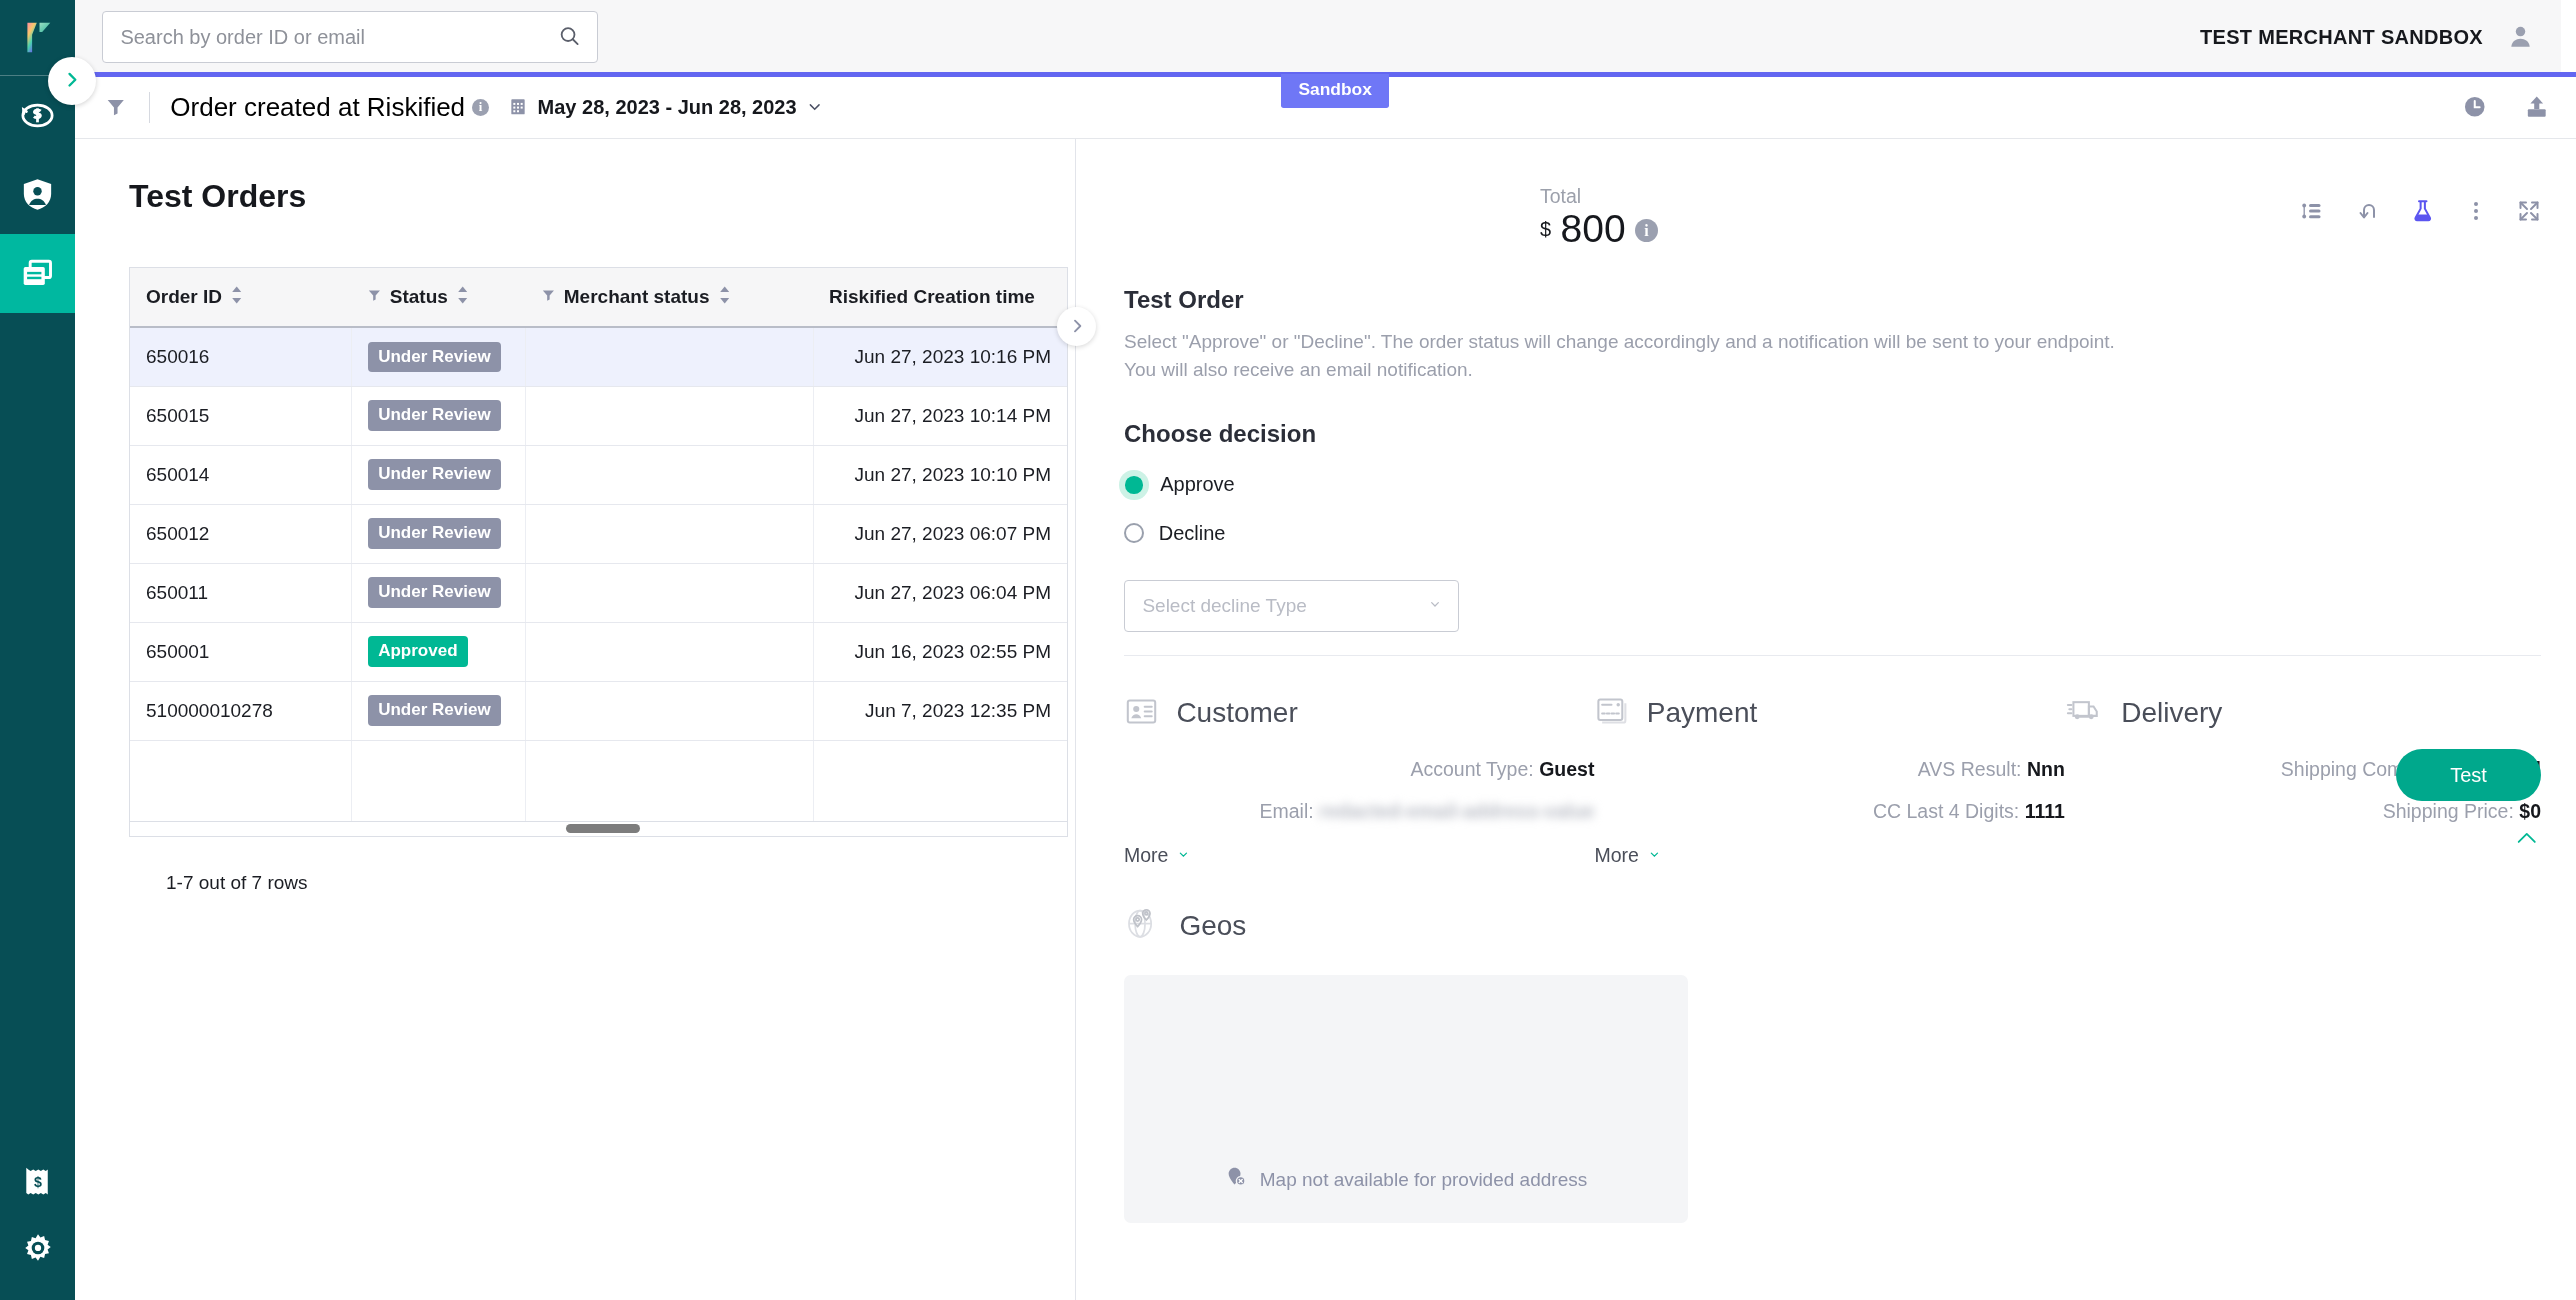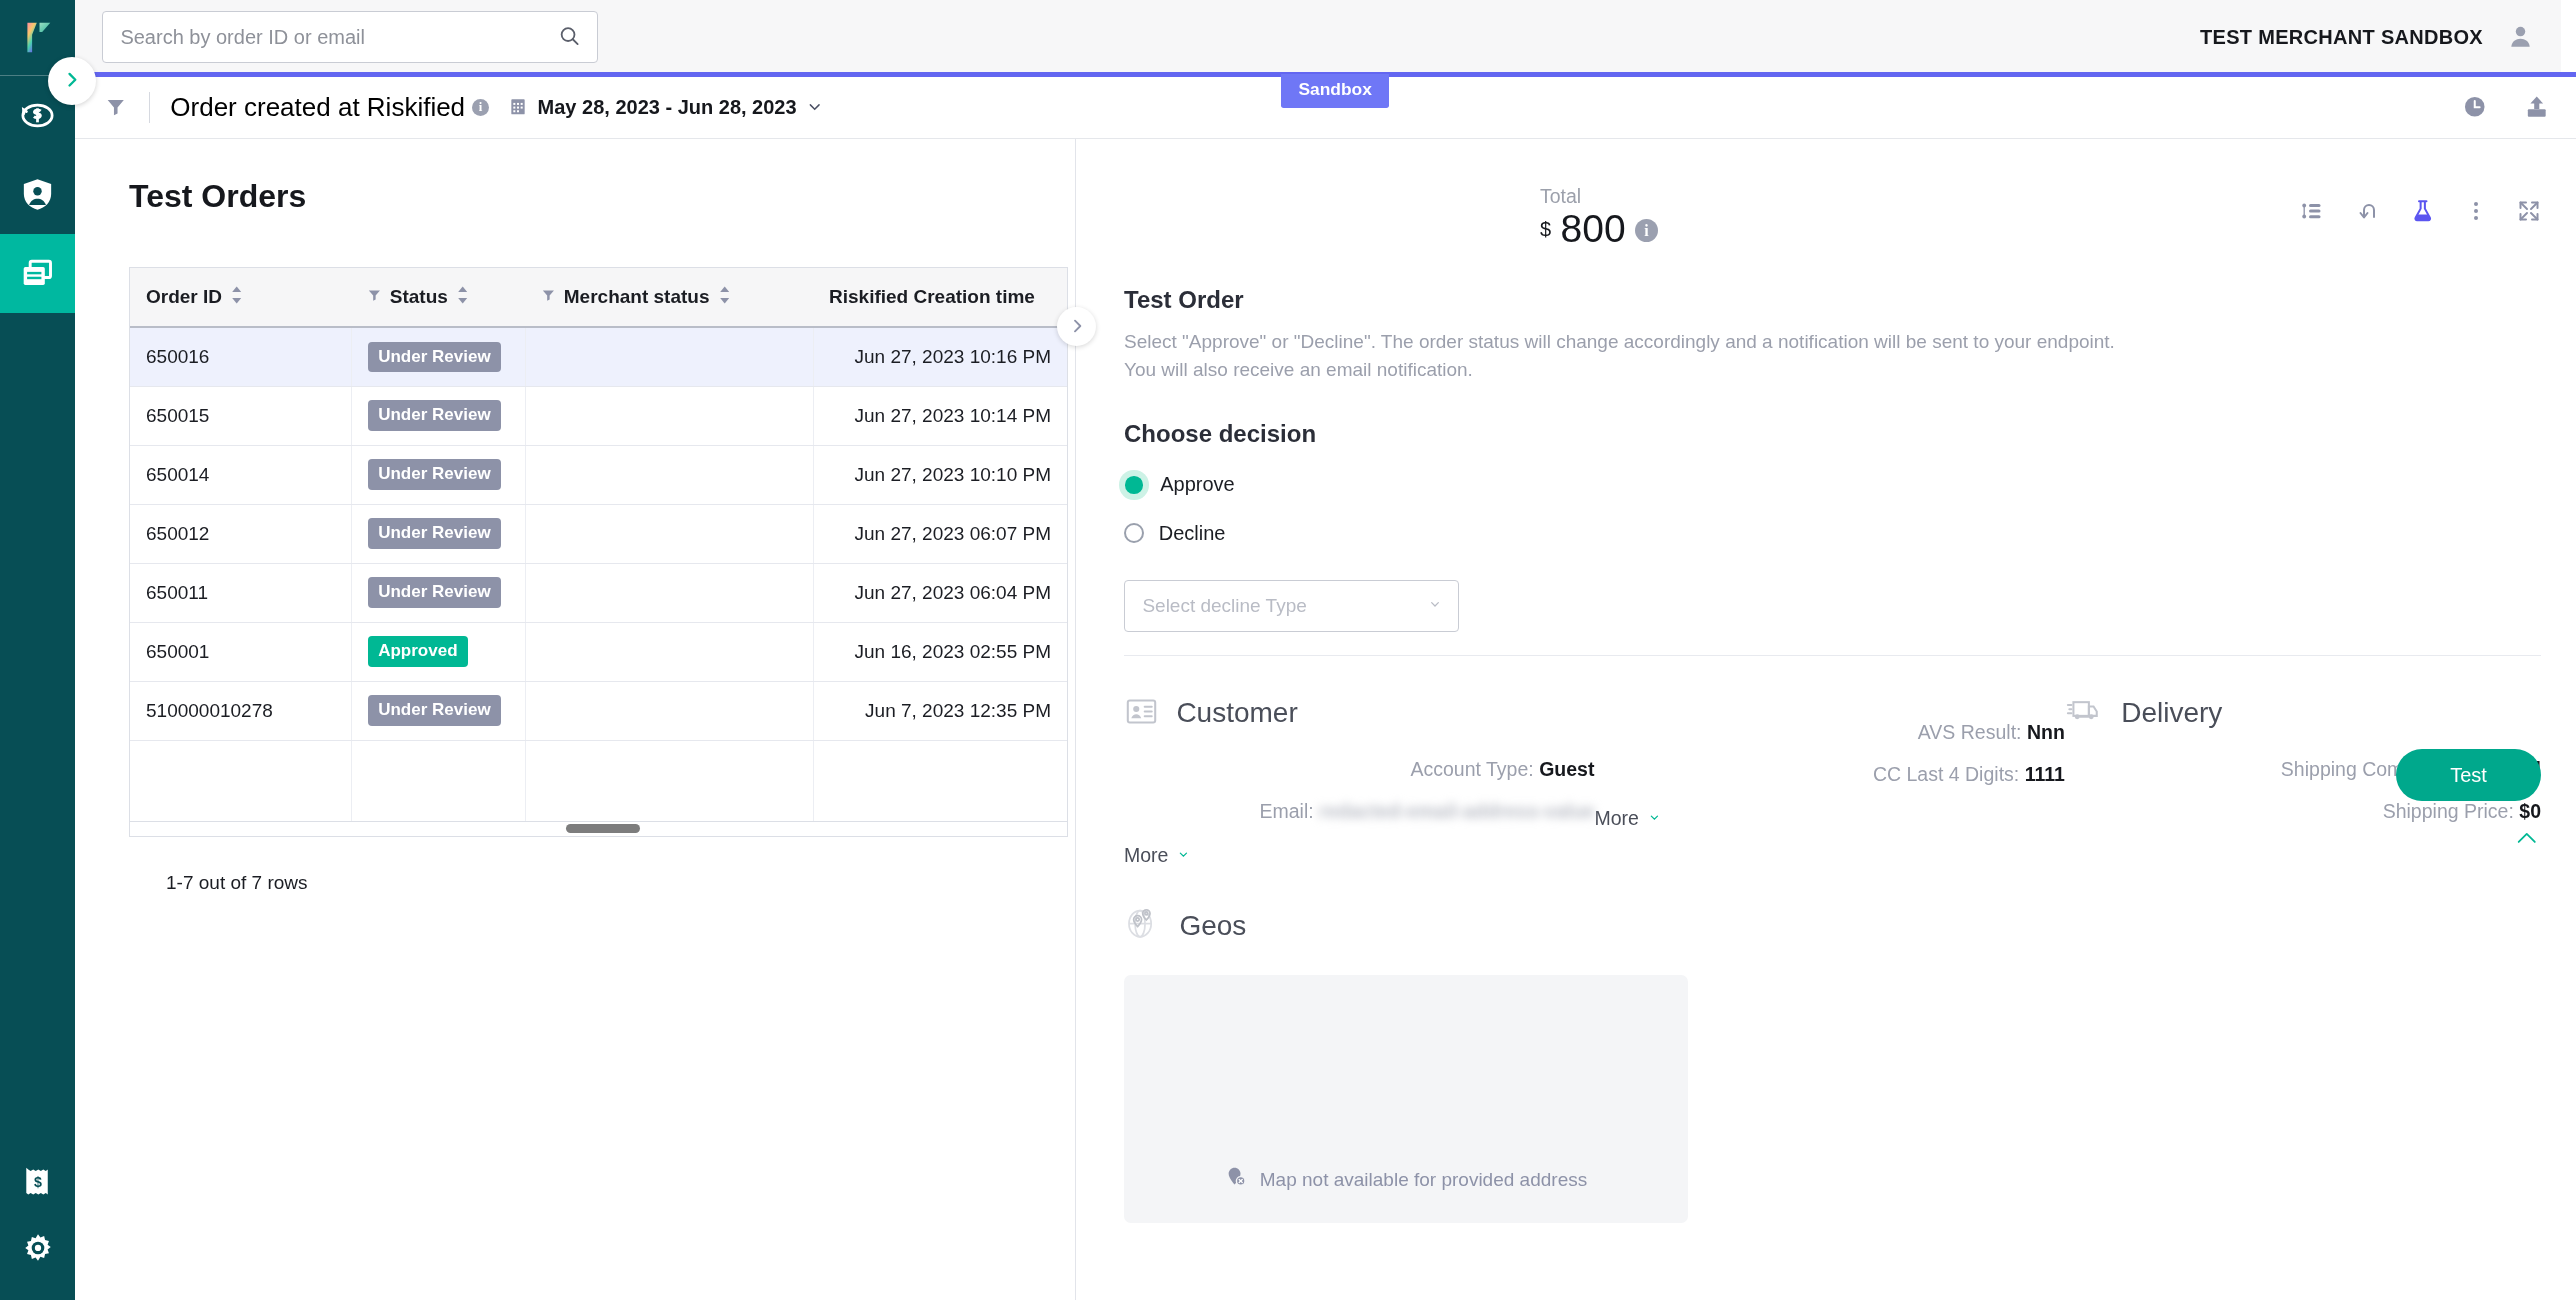--- a/index.html
+++ b/index.html
@@ -664,20 +664,35 @@
             <span>More</span>
             <span>
               <svg width="14.8" height="14.8" viewBox="0 0 24 24" fill="none" stroke="#00b894" stroke-width="2" stroke-linecap="round">
                 <polyline points="7,10 12,15 17,10"></polyline>
               </svg>
             </span>
           </div>
         </div>
 
         <div class="card">
+          <div class="card-head">
+            <span>
+              <svg width="35" height="35" viewBox="0 0 24 24" fill="none" stroke="#c2c5cd" stroke-width="1.4">
+                <rect x="3" y="3.8" width="16.4" height="14" rx="1.3"></rect>
+                <path d="M5.6 19.6h14.6a1.3 1.3 0 0 0 1.3-1.3V6.4" opacity=".55"></path>
+                <line x1="5.6" y1="7.4" x2="12" y2="7.4" stroke-linecap="round"></line>
+                <circle cx="16.6" cy="7.4" r="1.2" fill="#c2c5cd" stroke="none"></circle>
+                <line x1="5.6" y1="13.4" x2="7.4" y2="13.4" stroke-linecap="round"></line>
+                <line x1="8.8" y1="13.4" x2="10.6" y2="13.4" stroke-linecap="round"></line>
+                <line x1="12" y1="13.4" x2="13.8" y2="13.4" stroke-linecap="round"></line>
+                <line x1="15.2" y1="13.4" x2="17" y2="13.4" stroke-linecap="round"></line>
+              </svg>
+            </span>
+            <span class="card-title">Payment</span>
+          </div>
           <div class="kv first">
             <span>AVS Result:</span>
             <b>Nnn</b>
           </div>
           <div class="kv">
             <span>CC Last 4 Digits:</span>
             <b>1111</b>
           </div>
           <div class="more">
             <span>More</span>

